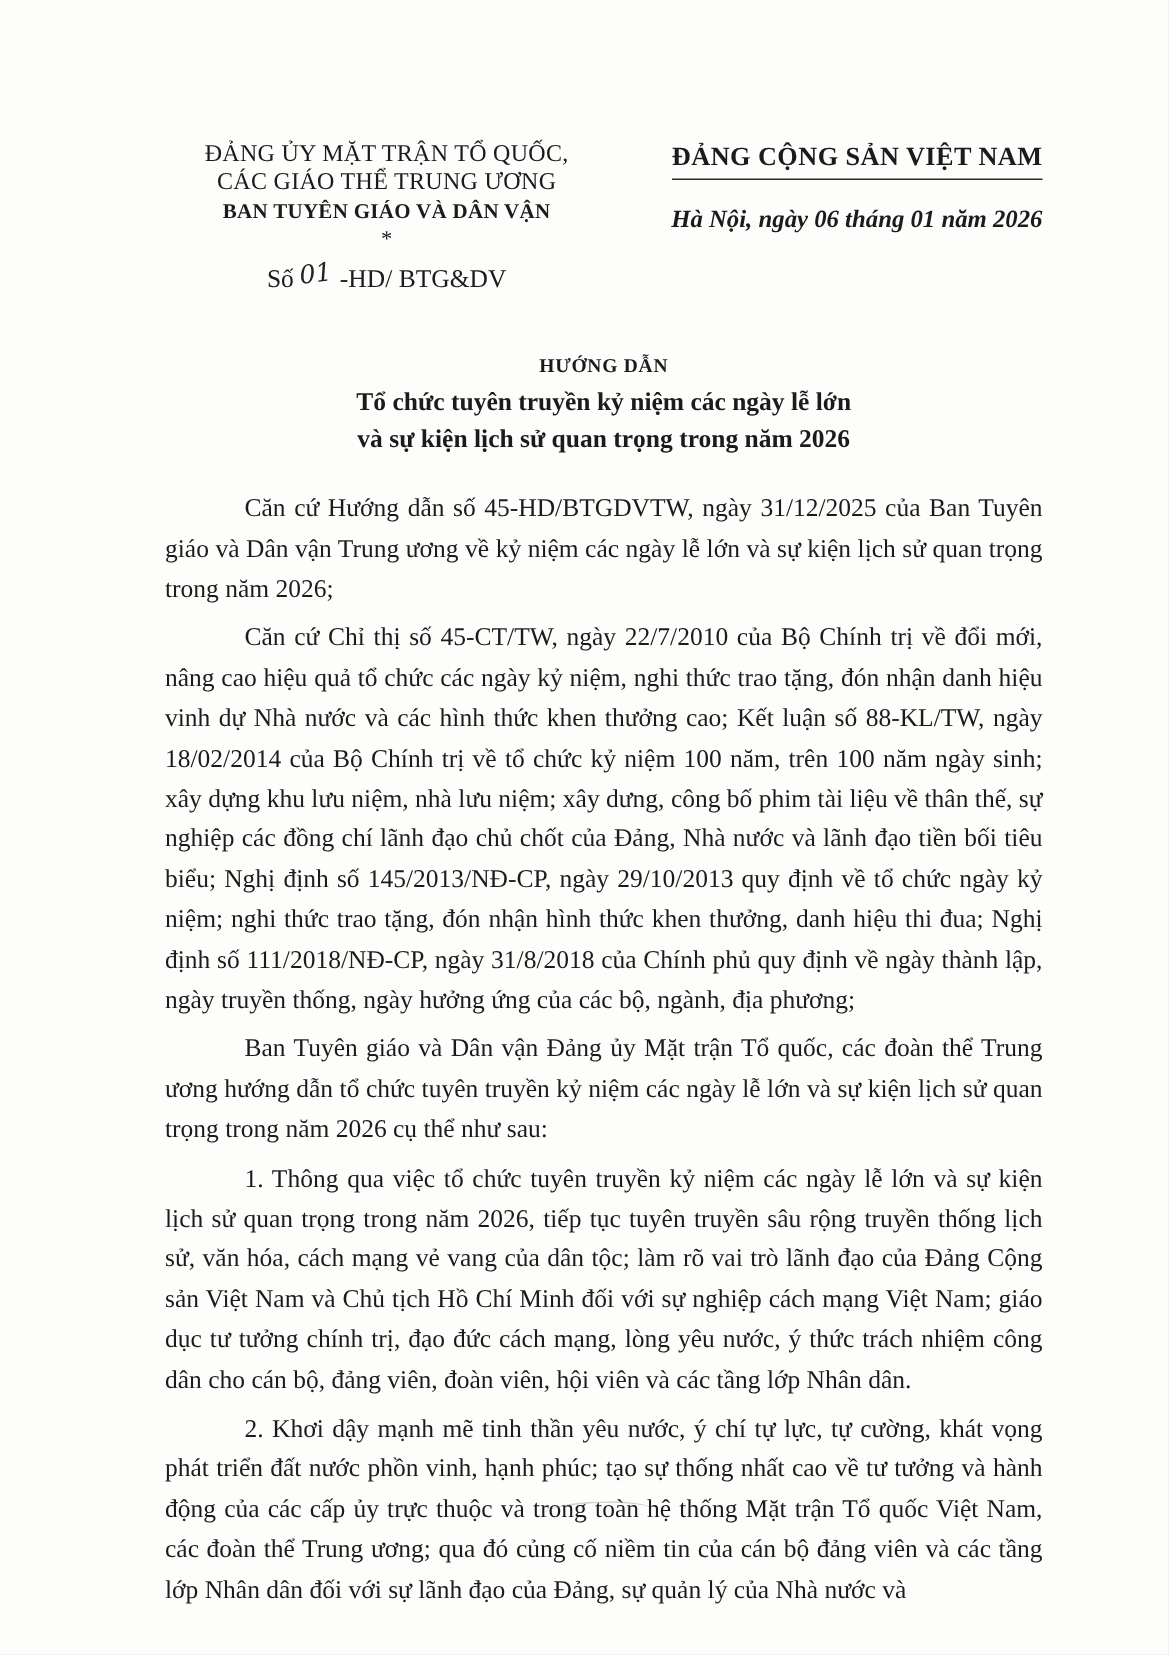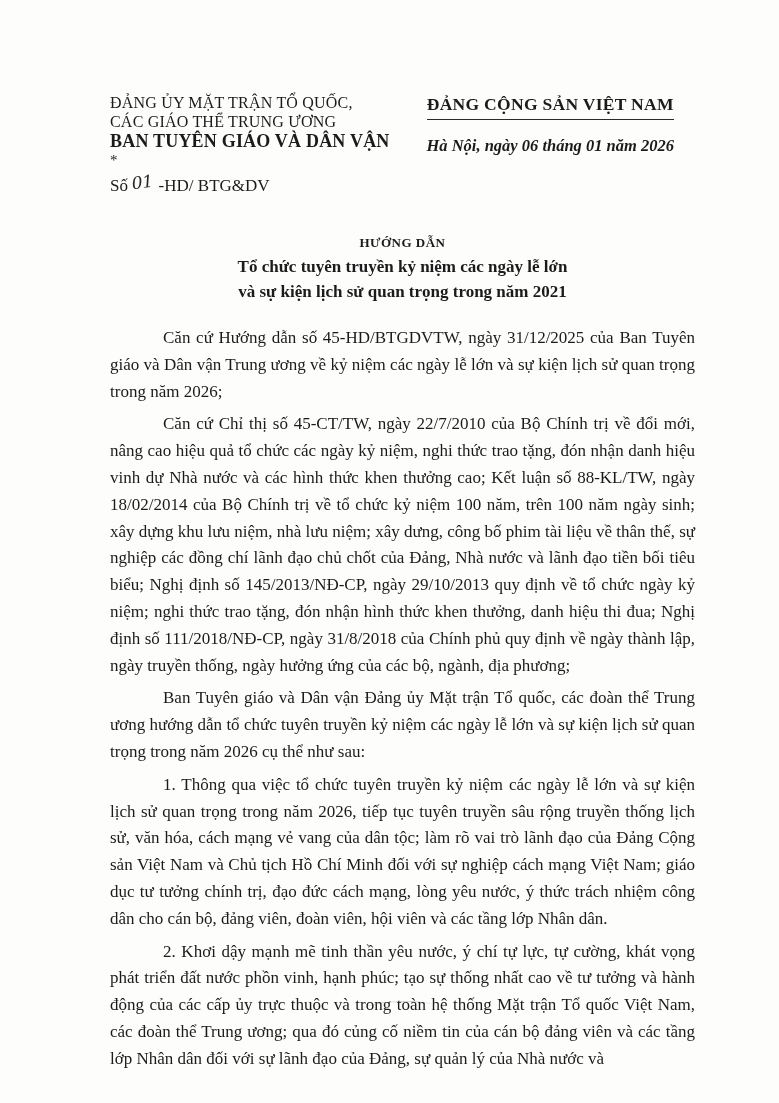--- a/index.html
+++ b/index.html
@@ -16,43 +16,43 @@
     padding: 93px 84px 0 110px;
   }
   
   .header {
     display: flex;
     justify-content: space-between;
     align-items: flex-start;
   }
   .header-left {
     width: 296px;
-    text-align: left;
+    text-align: center;
     line-height: 19px;
   }
   .org-line { font-size: 16px; letter-spacing: 0.2px; }
-  .org-line.bold { font-size: 18px; font-weight: bold; margin-top: 1px; }
+  .org-line.bold { font-size: 14px; font-weight: bold; margin-top: 1px; }
   .star-separator { font-size: 15px; margin-top: 2px; line-height: 14px; }
   .doc-number {
     margin-top: 9px;
     font-size: 17px;
     white-space: nowrap;
   }
   .handwritten-number {
     display: inline-block;
     font-family: "DejaVu Serif", serif;
     font-style: italic;
     font-size: 17px;
     transform: rotate(-7deg) translateY(-3px);
     margin: 0 5px 0 4px;
     color: #242424;
   }
   .header-right {
     width: 290px;
-    text-align: center;
+    text-align: right;
     padding-top: 1px;
   }
   .party-name {
     display: inline-block;
     font-size: 17.5px;
     font-weight: bold;
     letter-spacing: 0.3px;
     padding-bottom: 4px;
     border-bottom: 1.5px solid #2a2a2a;
   }
@@ -128,21 +128,21 @@
       <div>
         <span class="party-name">ĐẢNG CỘNG SẢN VIỆT NAM</span>
       </div>
       <div class="date-line">Hà Nội, ngày 06 tháng 01 năm 2026</div>
     </div>
   </div>
 
   <div class="title-block">
     <div class="title-kicker">HƯỚNG DẪN</div>
     <div class="title-line first">Tổ chức tuyên truyền kỷ niệm các ngày lễ lớn</div>
-    <div class="title-line">và sự kiện lịch sử quan trọng trong năm 2021</div>
+    <div class="title-line">và sự kiện lịch sử quan trọng trong năm 2026</div>
   </div>
 
   <div class="body-block">
     <p>Căn cứ Hướng dẫn số 45-HD/BTGDVTW, ngày 31/12/2025 của Ban Tuyên giáo và Dân vận Trung ương về kỷ niệm các ngày lễ lớn và sự kiện lịch sử quan trọng trong năm 2026;</p>
     <p>Căn cứ Chỉ thị số 45-CT/TW, ngày 22/7/2010 của Bộ Chính trị về đổi mới, nâng cao hiệu quả tổ chức các ngày kỷ niệm, nghi thức trao tặng, đón nhận danh hiệu vinh dự Nhà nước và các hình thức khen thưởng cao; Kết luận số 88-KL/TW, ngày 18/02/2014 của Bộ Chính trị về tổ chức kỷ niệm 100 năm, trên 100 năm ngày sinh; xây dựng khu lưu niệm, nhà lưu niệm; xây dưng, công bố phim tài liệu về thân thế, sự nghiệp các đồng chí lãnh đạo chủ chốt của Đảng, Nhà nước và lãnh đạo tiền bối tiêu biểu; Nghị định số 145/2013/NĐ-CP, ngày 29/10/2013 quy định về tổ chức ngày kỷ niệm; nghi thức trao tặng, đón nhận hình thức khen thưởng, danh hiệu thi đua; Nghị định số 111/2018/NĐ-CP, ngày 31/8/2018 của Chính phủ quy định về ngày thành lập, ngày truyền thống, ngày hưởng ứng của các bộ, ngành, địa phương;</p>
     <p>Ban Tuyên giáo và Dân vận Đảng ủy Mặt trận Tổ quốc, các đoàn thể Trung ương hướng dẫn tổ chức tuyên truyền kỷ niệm các ngày lễ lớn và sự kiện lịch sử quan trọng trong năm 2026 cụ thể như sau:</p>
     <p>1. Thông qua việc tổ chức tuyên truyền kỷ niệm các ngày lễ lớn và sự kiện lịch sử quan trọng trong năm 2026, tiếp tục tuyên truyền sâu rộng truyền thống lịch sử, văn hóa, cách mạng vẻ vang của dân tộc; làm rõ vai trò lãnh đạo của Đảng Cộng sản Việt Nam và Chủ tịch Hồ Chí Minh đối với sự nghiệp cách mạng Việt Nam; giáo dục tư tưởng chính trị, đạo đức cách mạng, lòng yêu nước, ý thức trách nhiệm công dân cho cán bộ, đảng viên, đoàn viên, hội viên và các tầng lớp Nhân dân.</p>
     <p>2. Khơi dậy mạnh mẽ tinh thần yêu nước, ý chí tự lực, tự cường, khát vọng phát triển đất nước phồn vinh, hạnh phúc; tạo sự thống nhất cao về tư tưởng và hành động của các cấp ủy trực thuộc và trong toàn hệ thống Mặt trận Tổ quốc Việt Nam, các đoàn thể Trung ương; qua đó củng cố niềm tin của cán bộ đảng viên và các tầng lớp Nhân dân đối với sự lãnh đạo của Đảng, sự quản lý của Nhà nước và</p>
   </div>
 

